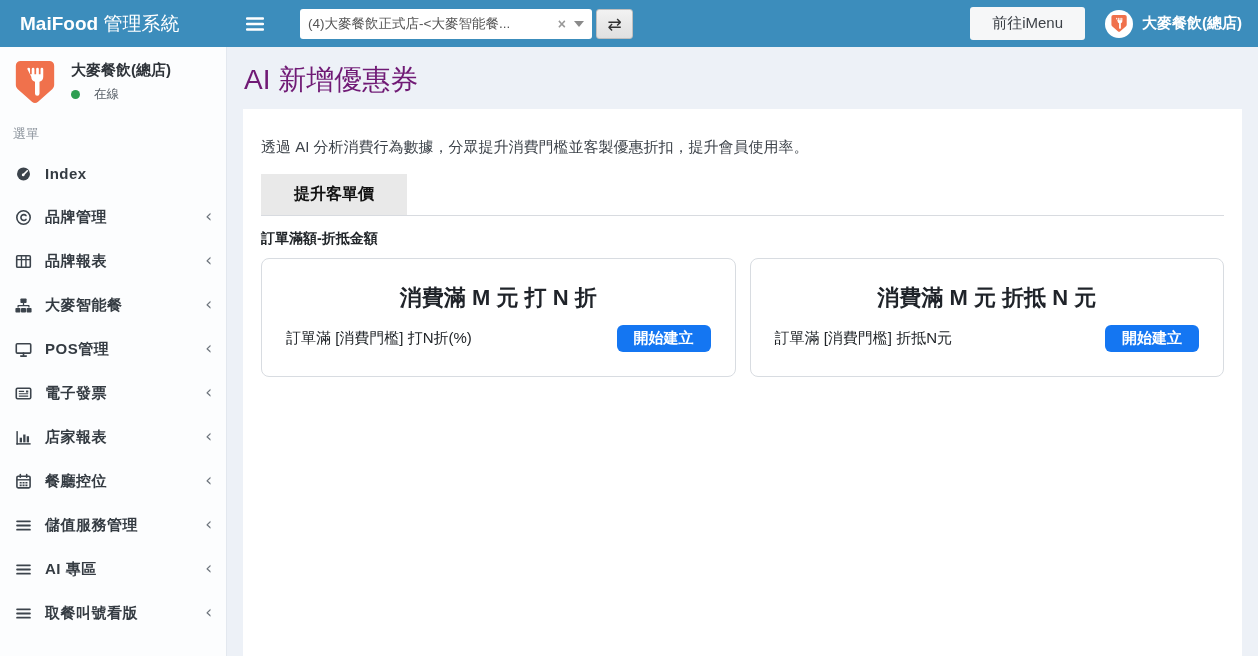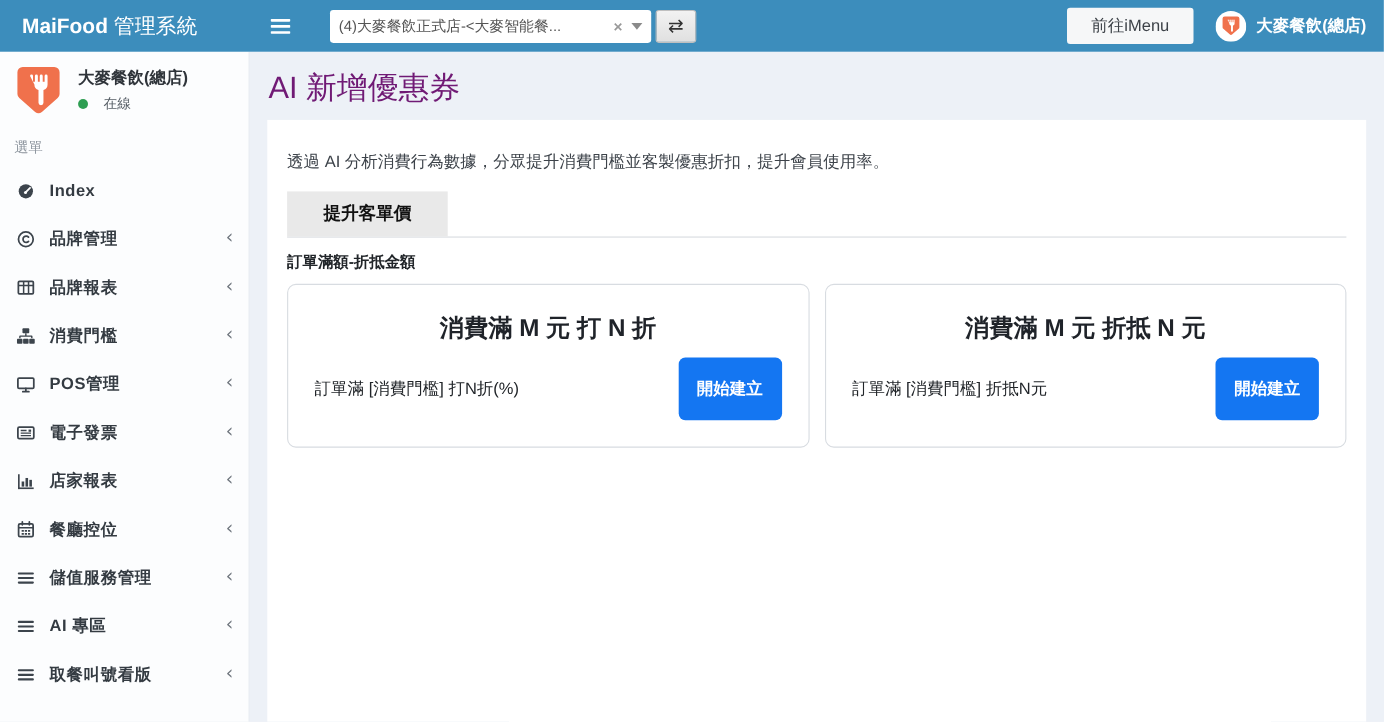--- a/index.html
+++ b/index.html
@@ -61,21 +61,21 @@
   .tab-active { background:#E9E9E9; padding:10px 33px; font-size:16px; font-weight:bold;
     color:#111; cursor:pointer; }
   .section-label { margin:14px 0 10px 0; font-size:14px; font-weight:bold; color:#212529; }
   .cards-row { display:flex; gap:14px; }
   .offer-card { flex:1; border:1px solid #D8DCE1; border-radius:8px; background:#fff;
     padding:20px 24px 24px 24px; }
   .oc-title { font-size:22px; font-weight:bold; color:#1f2329; margin-top:4px;text-align:center; }
   .oc-row { display:flex; align-items:center; justify-content:space-between; margin-top:12px; }
   .oc-subtitle { font-size:15px; color:#212529; }
   .oc-button { background:#1476F2; color:#fff; border:none; border-radius:6px;
-    padding:19px 17px; font-size:15px; font-weight:bold; cursor:pointer; }
+    padding:4px 17px; font-size:15px; font-weight:bold; cursor:pointer; }
 </style>
 </head>
 <body>
 
 <div class="navbar">
   <div class="nav-brand">
     <b>MaiFood</b><span> 管理系統</span>
   </div>
   <button class="nav-burger">
     <span>
@@ -161,21 +161,21 @@
       <div class="menu-item">
     <span class="mi-icon">
           <svg width="17" height="17" viewBox="0 0 16 16" fill="currentColor">
             <rect x="5.1" y="1.4" width="5.8" height="4.2" rx=".7"></rect>
             <rect x="0.4" y="10.4" width="4.7" height="4.2" rx=".7"></rect>
             <rect x="5.65" y="10.4" width="4.7" height="4.2" rx=".7"></rect>
             <rect x="10.9" y="10.4" width="4.7" height="4.2" rx=".7"></rect>
             <path d="M7.4 5.6h1.2v1.9h4.3a.8.8 0 0 1 .8.8v1.6h-1.2V8.7H3.5v1.2H2.3V8.3a.8.8 0 0 1 .8-.8h4.3z"></path>
           </svg>
         </span>
-    <span class="mi-label">消費門檻</span>
+    <span class="mi-label">大麥智能餐</span>
     <span class="mi-chevron">‹</span>
   </div>
       <div class="menu-item">
     <span class="mi-icon">
           <svg width="17" height="17" viewBox="0 0 16 16">
             <rect x="1.2" y="2.6" width="13.6" height="8.8" rx="1" fill="none" stroke="currentColor" stroke-width="1.5"></rect>
             <path d="M5.4 14.2h5.2M8 11.4v2.8" stroke="currentColor" stroke-width="1.5" stroke-linecap="round"></path>
           </svg>
         </span>
     <span class="mi-label">POS管理</span>

